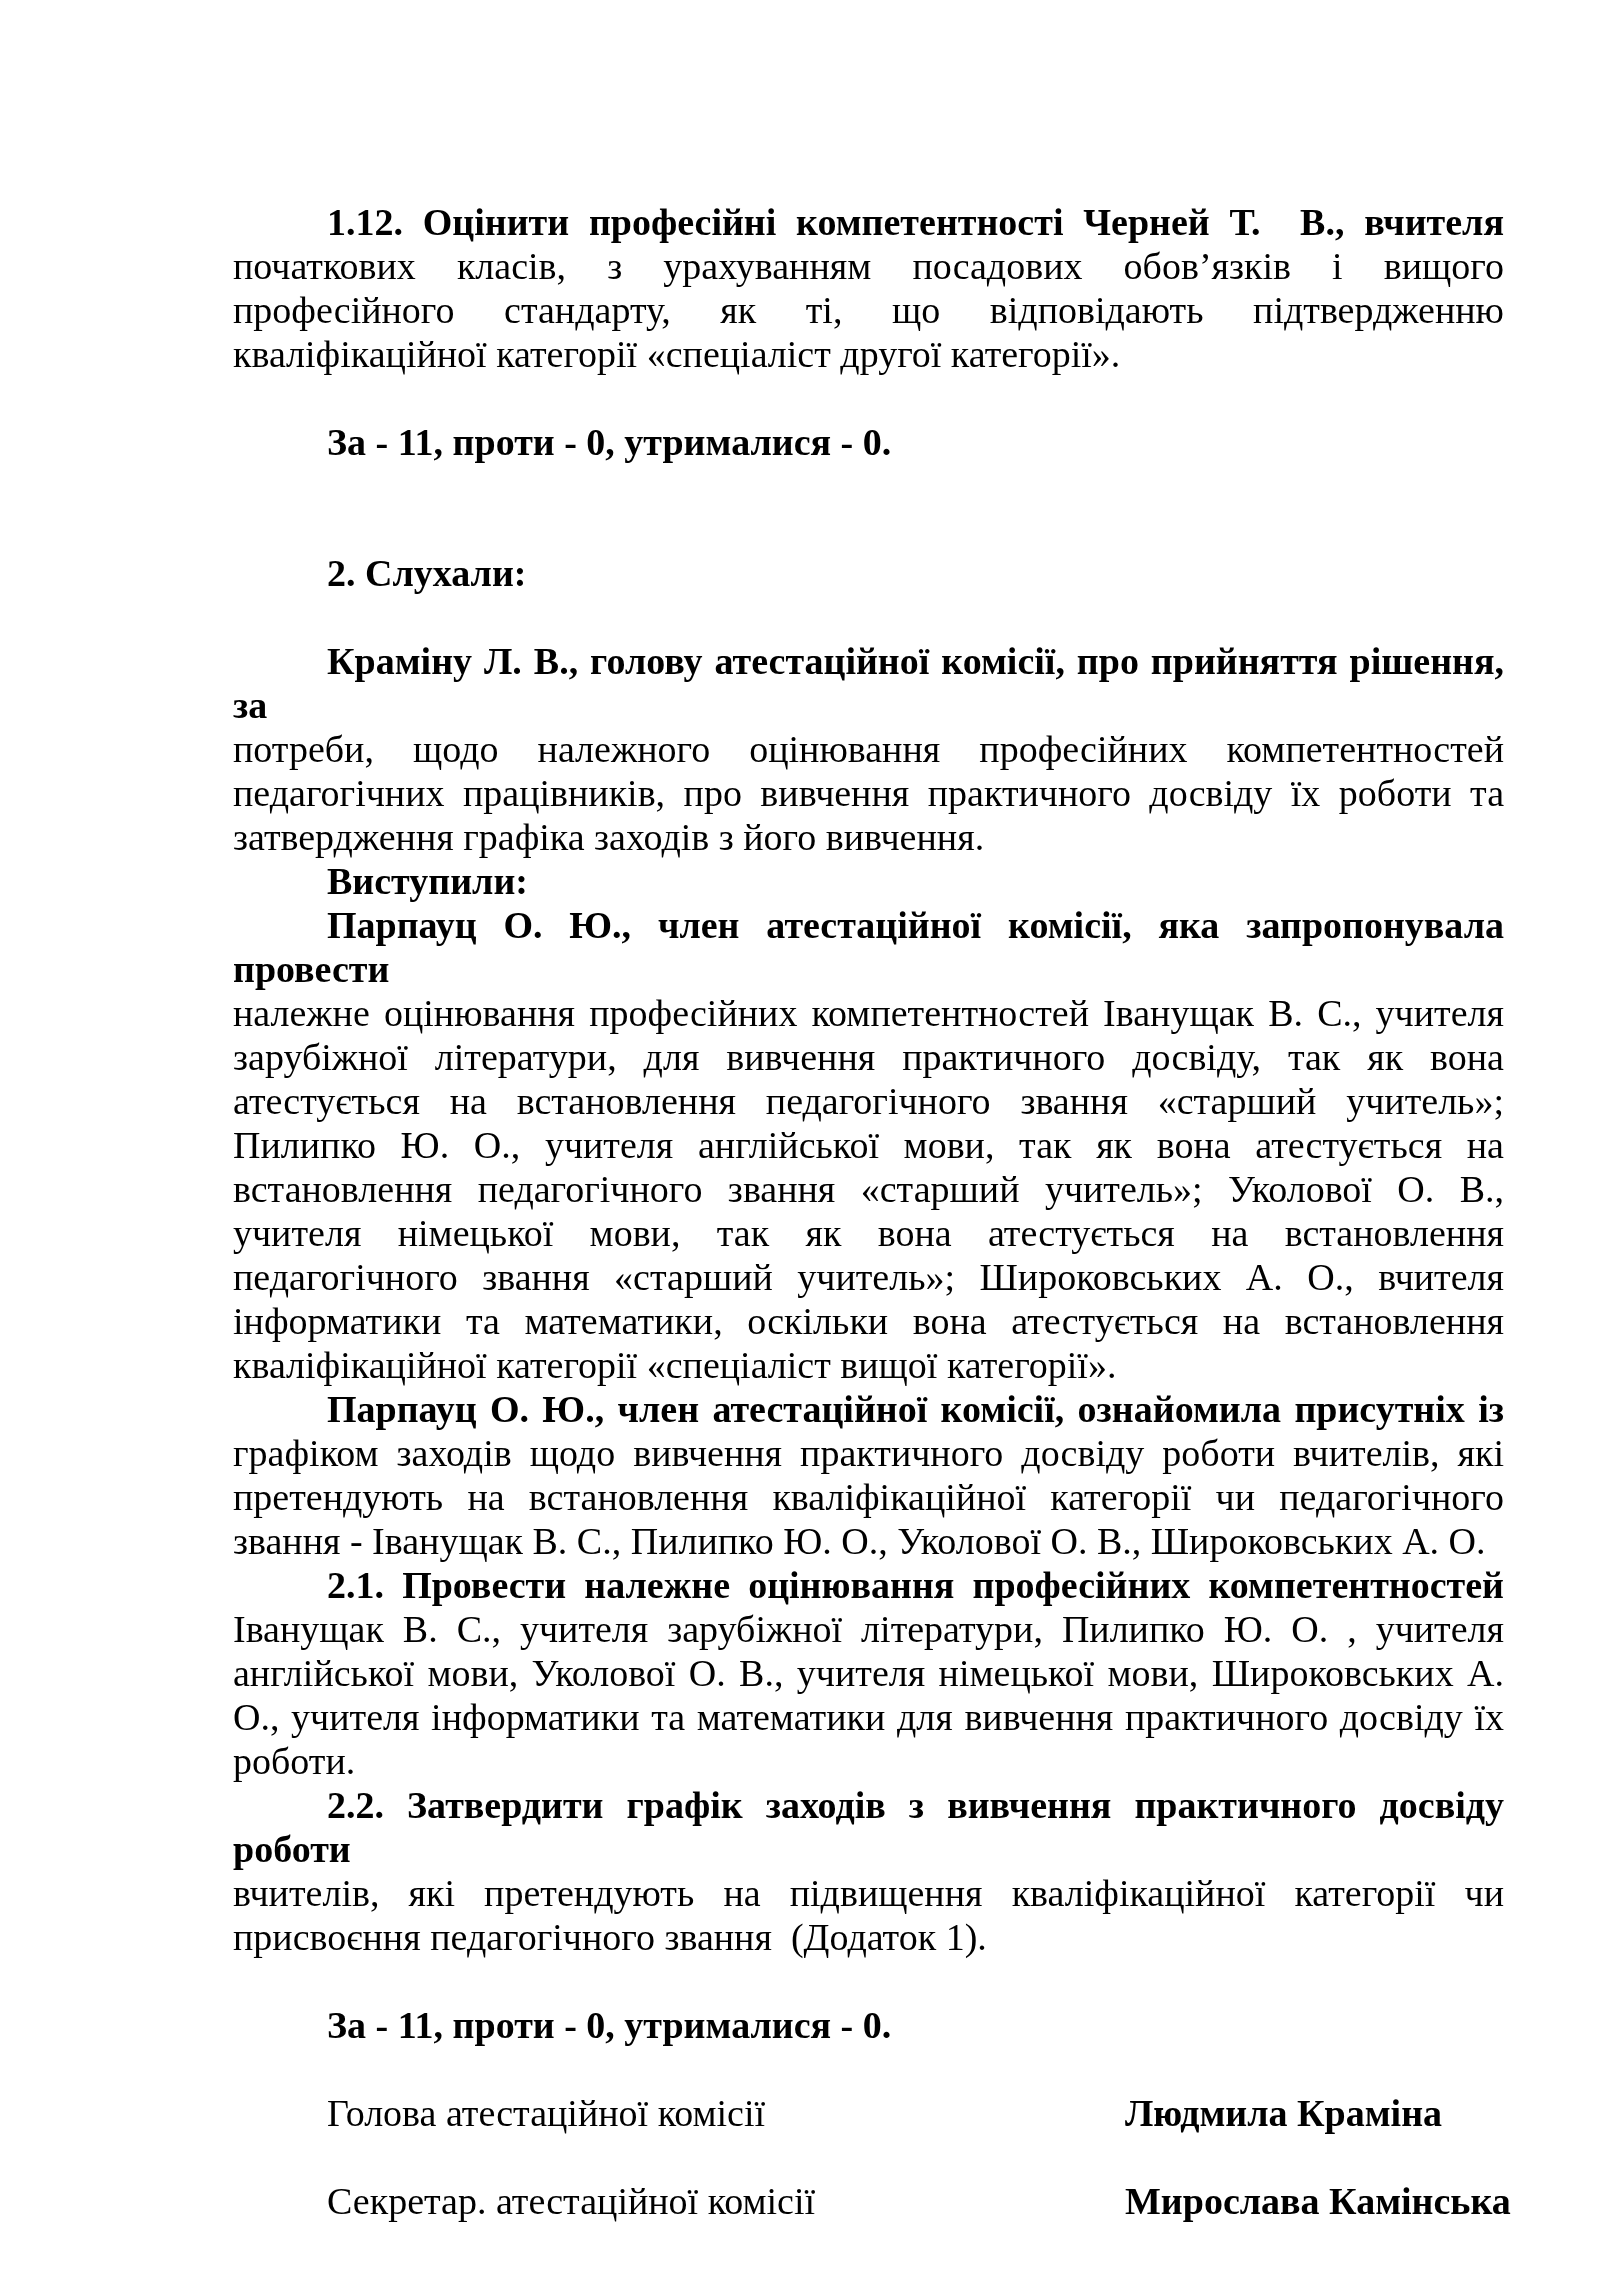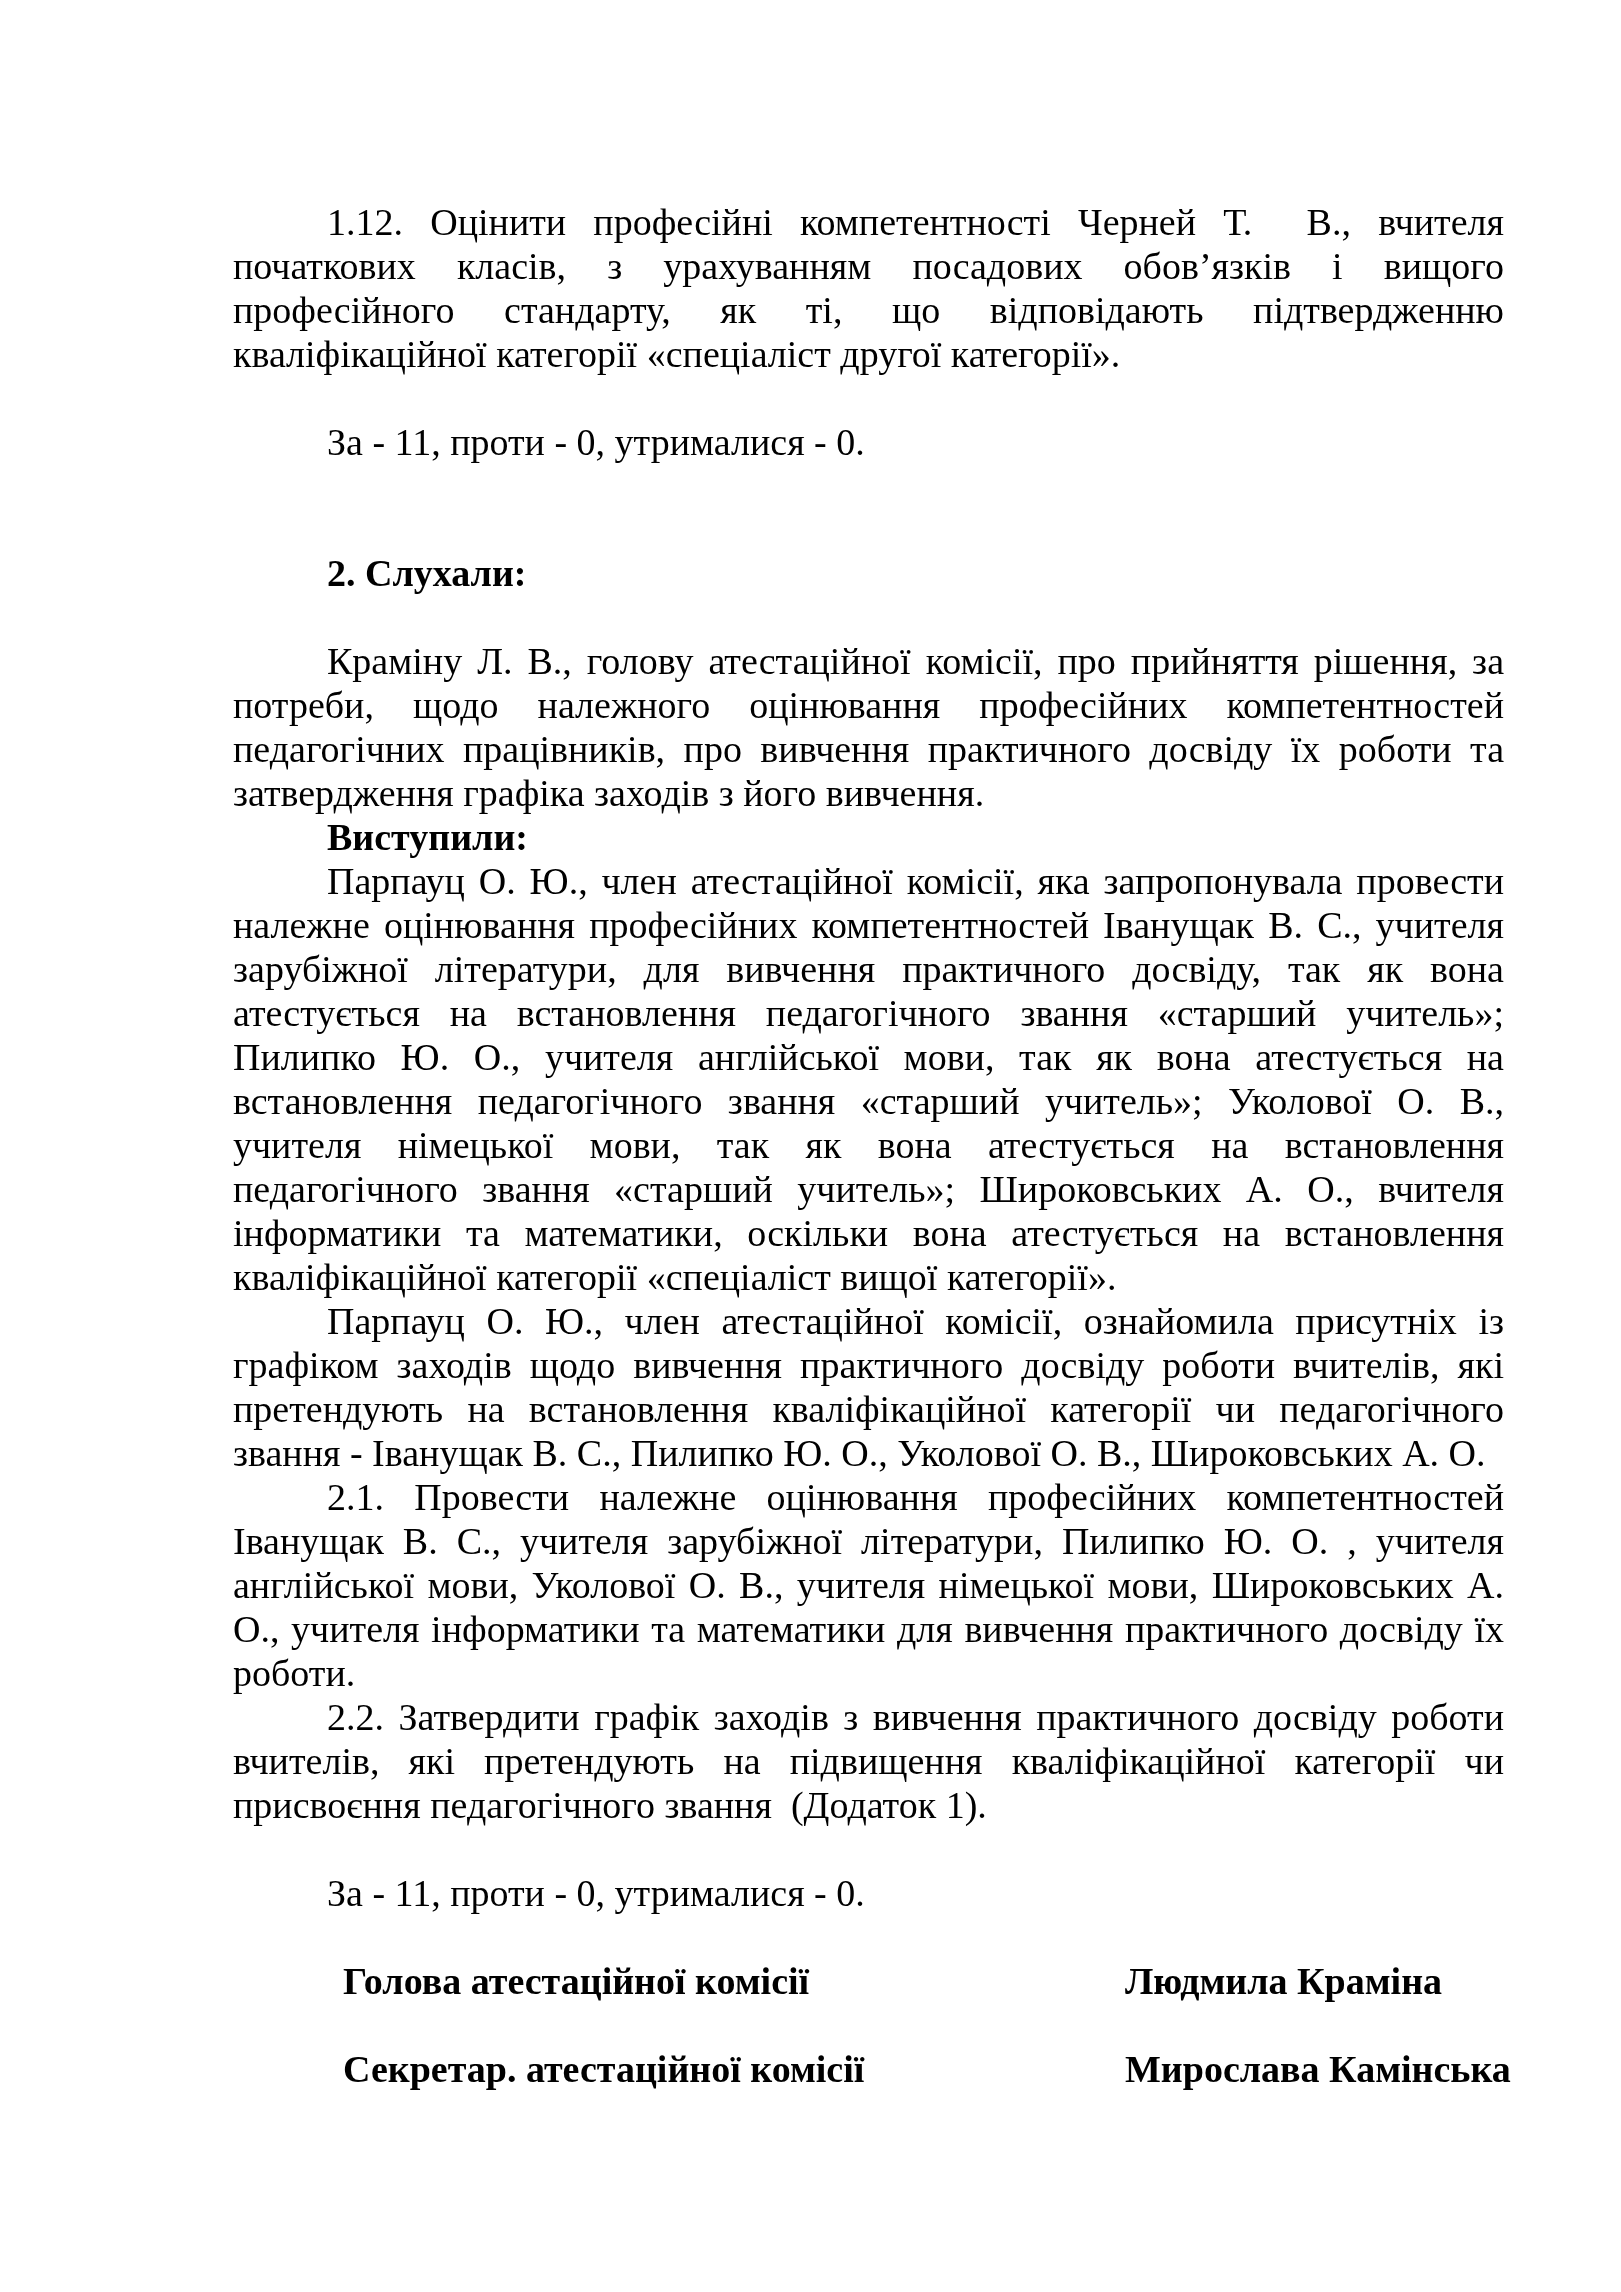--- a/index.html
+++ b/index.html
@@ -24,33 +24,33 @@
   .line {
     text-align: justify;
     text-align-last: justify;
     -moz-text-align-last: justify;
   }
   .line.final {
     text-align: center;
     text-align-last: left;
     -moz-text-align-last: left;
   }
-  .line.first { text-indent: 94px; }
+  .line.first { text-indent: 94px; font-weight: bold; }
   .para.heading .line,
   .para.subheading .line { font-weight: bold; }
   .spacer { width: 100%; }
   .sigrow {
     position: relative;
     height: 44px;
   }
   .sig-label {
     position: absolute;
-    left: 110px;
+    left: 94px;
     top: 0;
-    font-weight: bold;
+    font-weight: normal;
     white-space: nowrap;
   }
   .sig-name {
     position: absolute;
     left: 892px;
     top: 0;
     white-space: nowrap;
     font-weight: bold;
   }
 </style>

